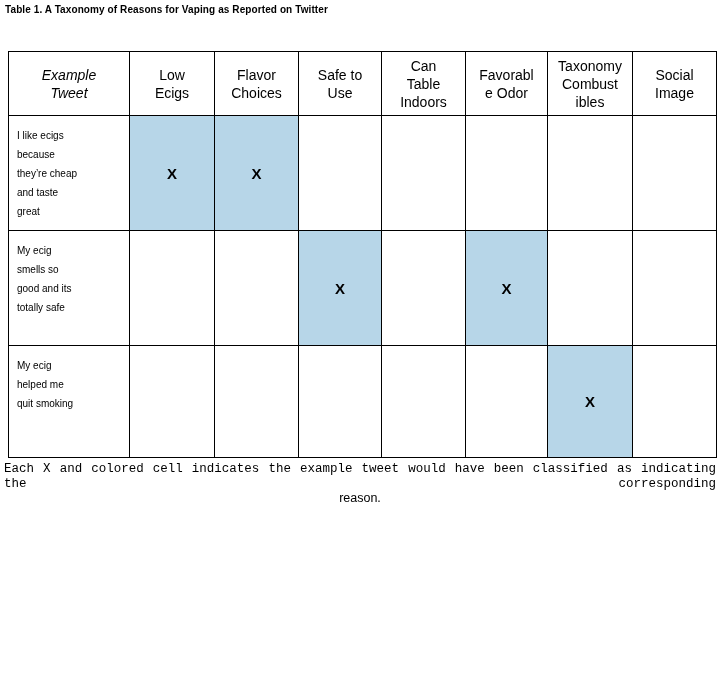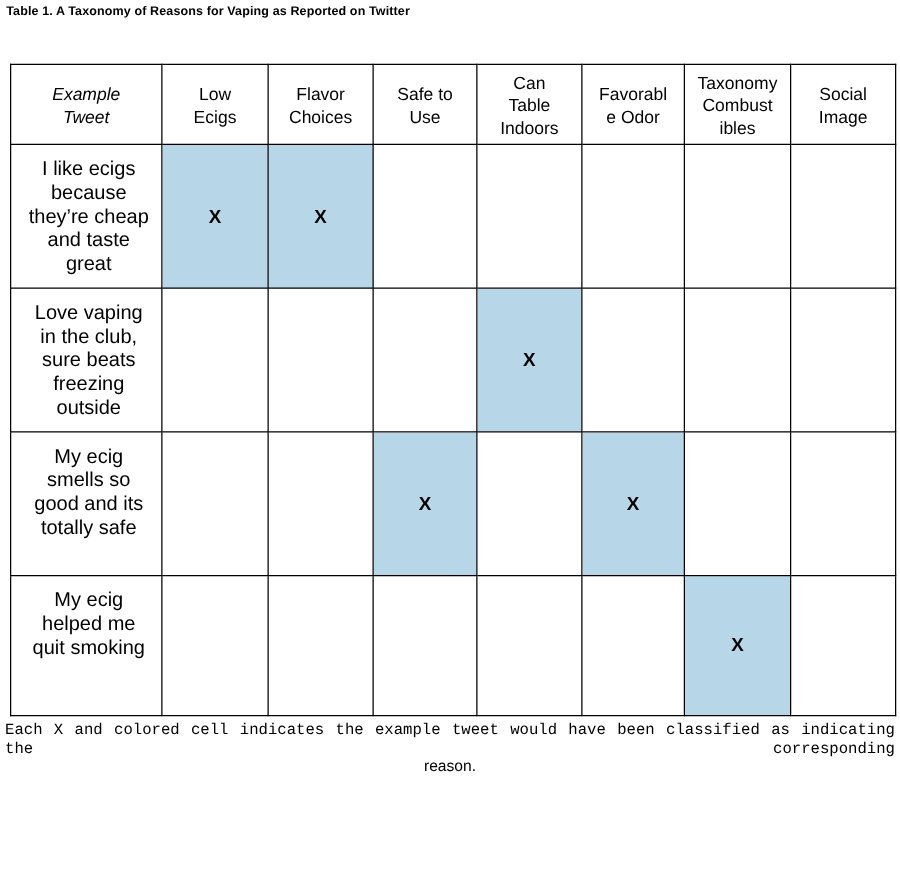--- a/index.html
+++ b/index.html
@@ -42,23 +42,23 @@
     font-size: 14px;
     line-height: 18px;
     text-align: center;
     vertical-align: middle;
     white-space: pre-line;
     height: 64px;
     padding: 2px;
   }
   th.col-head.italic { font-style: italic; }
   td.tweet-cell {
-    text-align: center;
+    text-align: left;
     vertical-align: top;
-    font-size: 16px;
+    font-size: 10px;
     line-height: 19px;
     padding: 10px 4px 4px 8px;
     white-space: pre-line;
   }
   td.mark-cell {
     text-align: center;
     vertical-align: middle;
     font-size: 15px;
     font-weight: bold;
   }
@@ -126,34 +126,20 @@
 great</td>
         <td class="mark-cell hl">X</td>
         <td class="mark-cell hl">X</td>
         <td class="mark-cell"></td>
         <td class="mark-cell"></td>
         <td class="mark-cell"></td>
         <td class="mark-cell"></td>
         <td class="mark-cell"></td>
       </tr>
       <tr class="body-row">
-        <td class="tweet-cell">Love vaping
-in the club,
-sure beats
-freezing
-outside</td>
-        <td class="mark-cell"></td>
-        <td class="mark-cell"></td>
-        <td class="mark-cell"></td>
-        <td class="mark-cell hl">X</td>
-        <td class="mark-cell"></td>
-        <td class="mark-cell"></td>
-        <td class="mark-cell"></td>
-      </tr>
-      <tr class="body-row">
         <td class="tweet-cell">My ecig
 smells so
 good and its
 totally safe</td>
         <td class="mark-cell"></td>
         <td class="mark-cell"></td>
         <td class="mark-cell hl">X</td>
         <td class="mark-cell"></td>
         <td class="mark-cell hl">X</td>
         <td class="mark-cell"></td>

